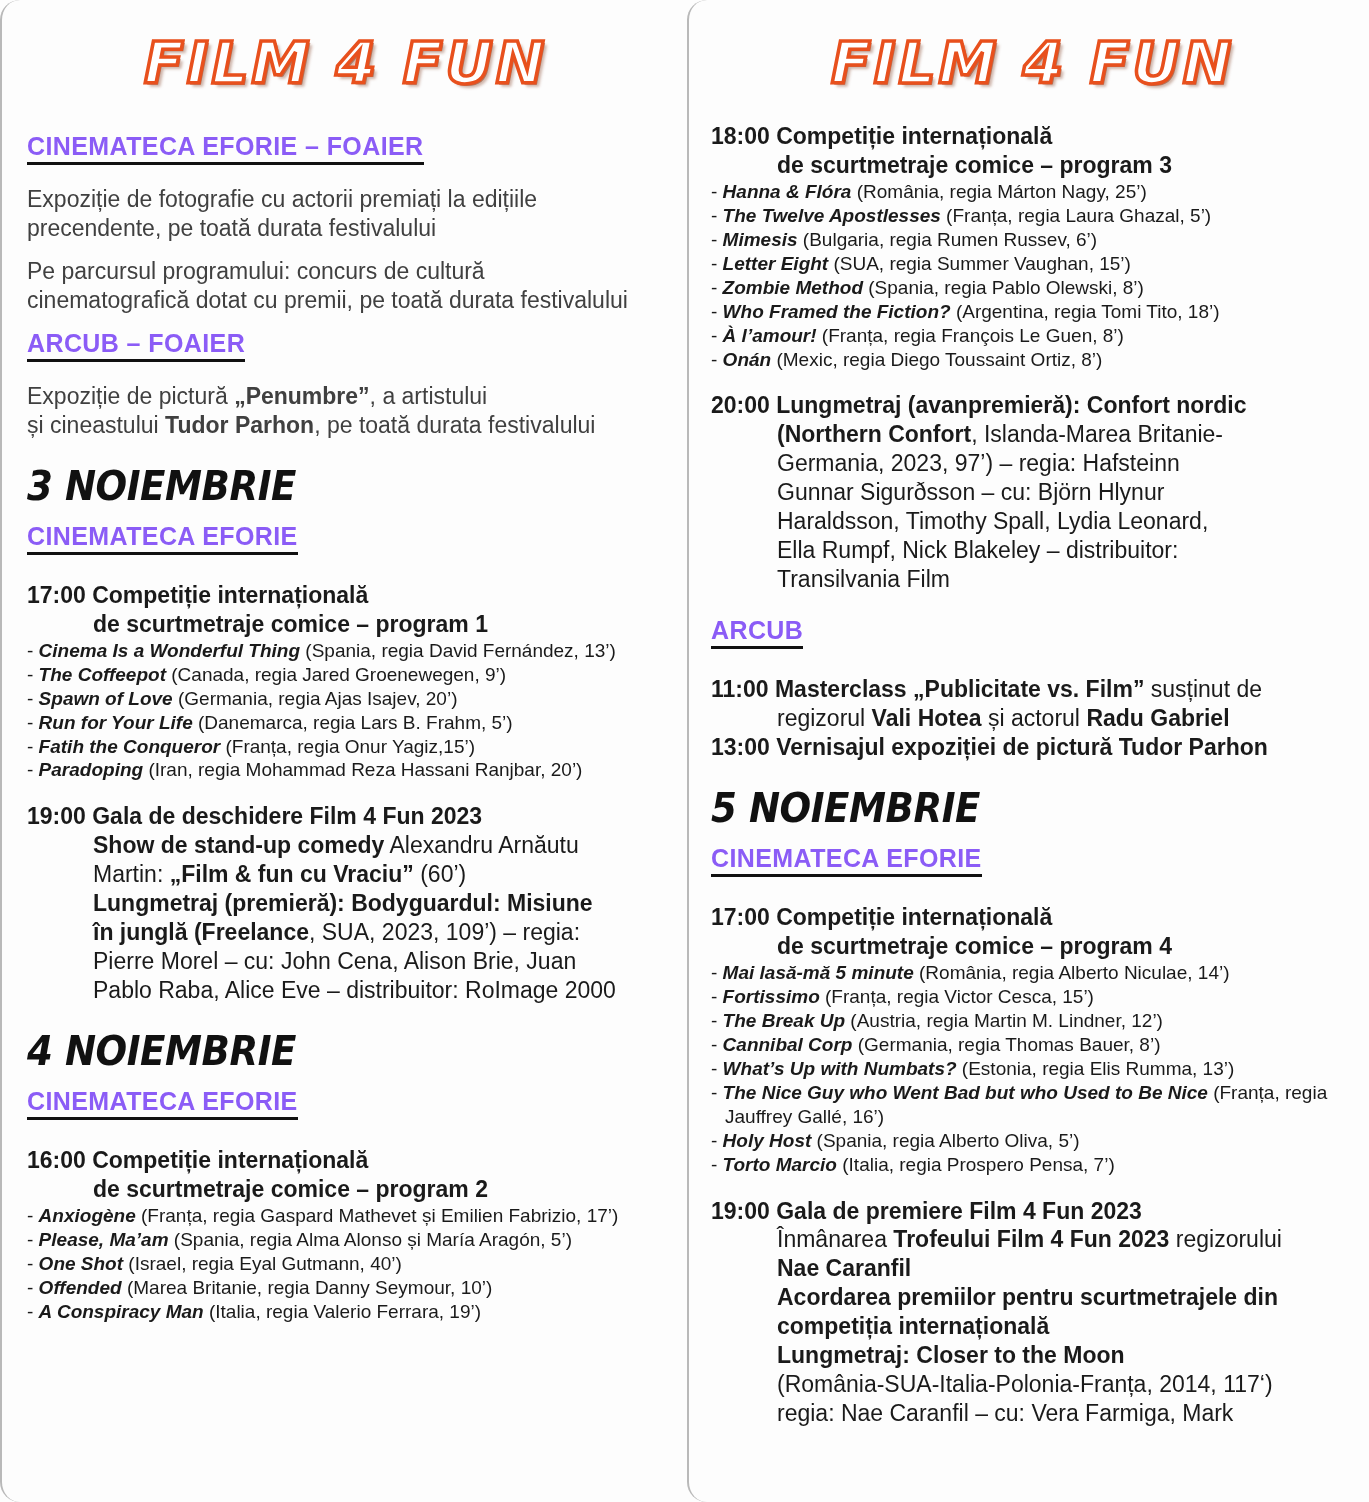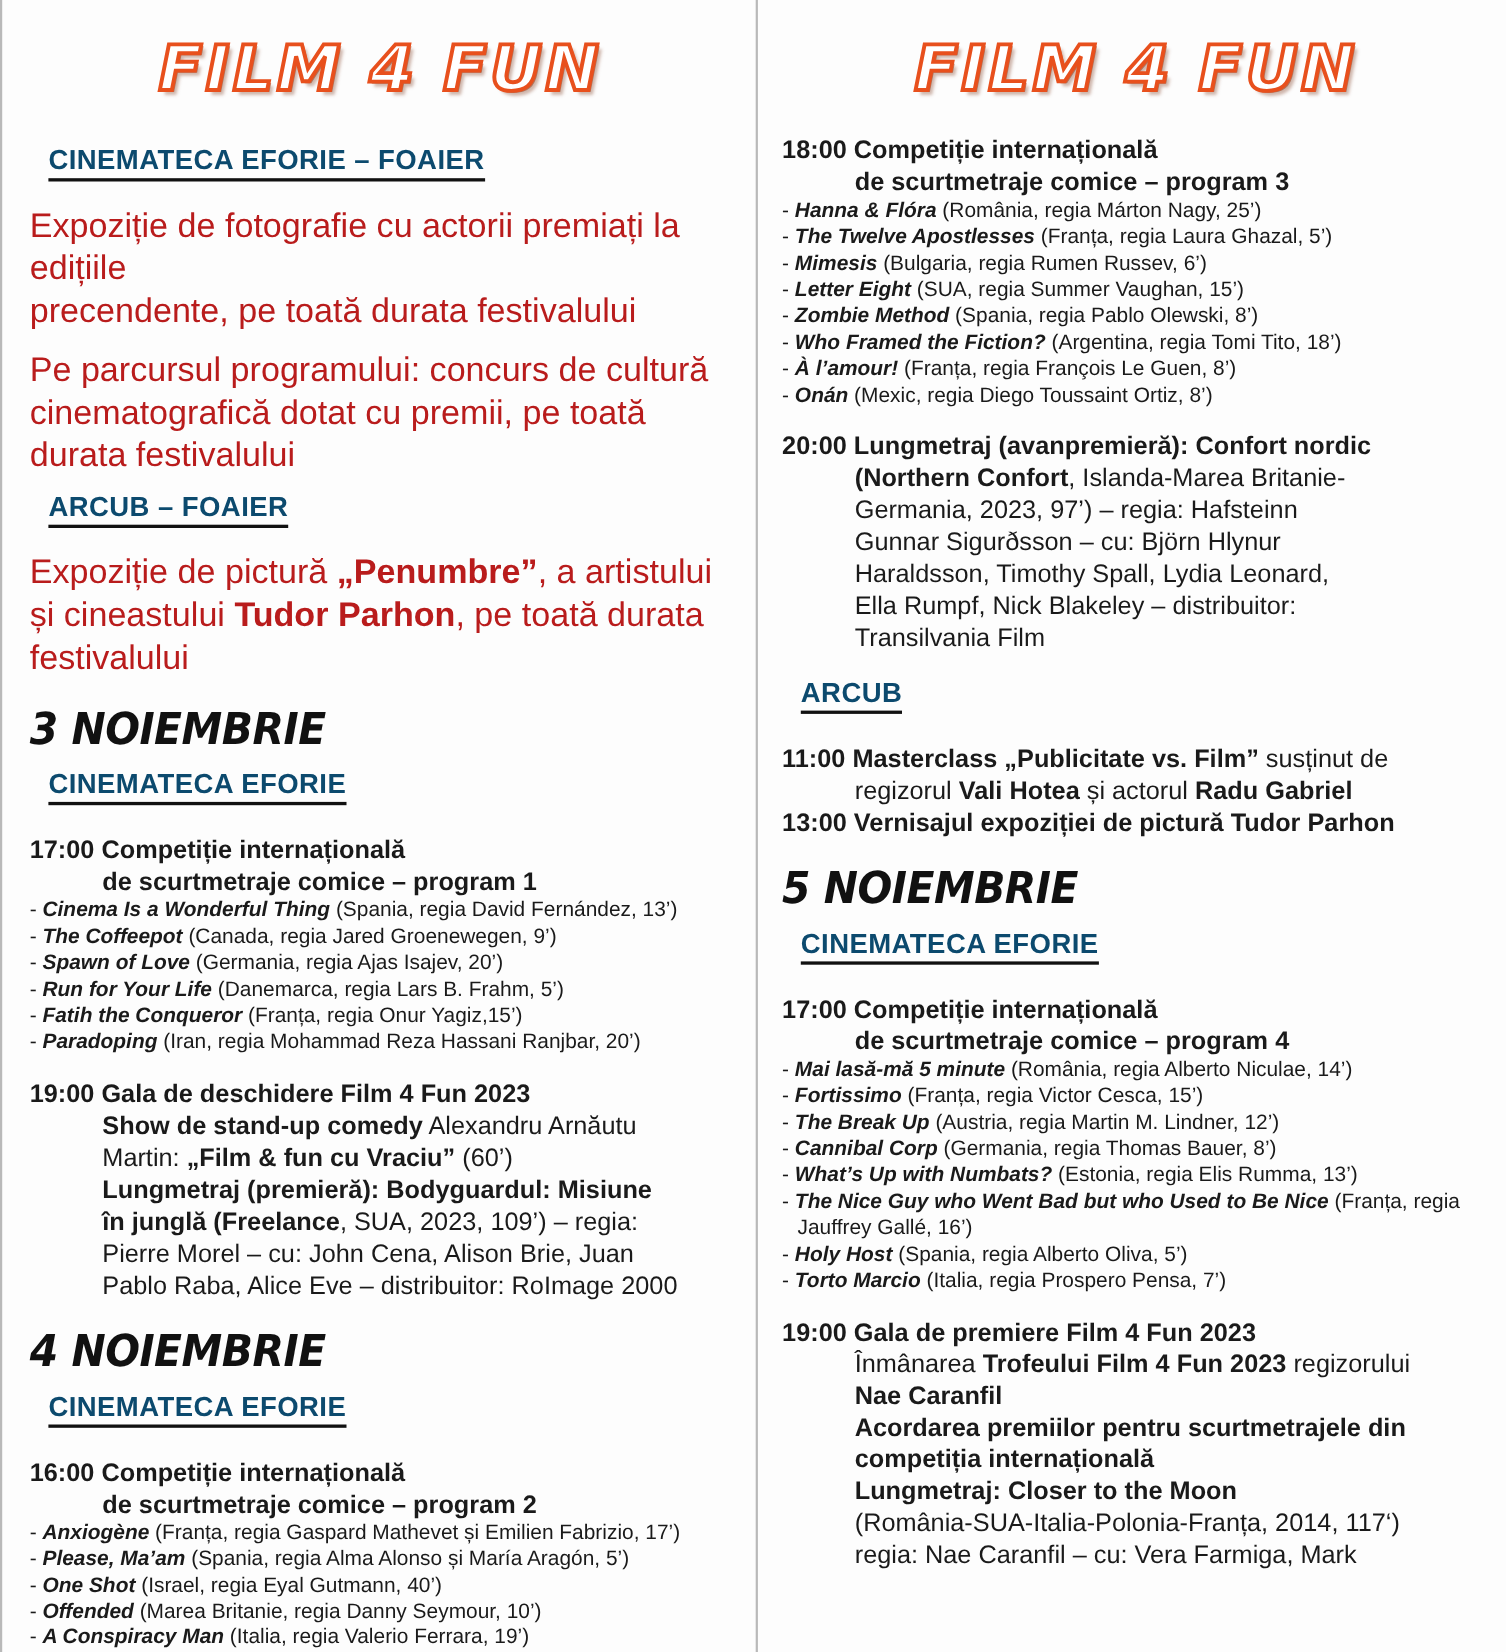--- a/index.html
+++ b/index.html
@@ -18,20 +18,21 @@
     position: relative;
     width: 1369px;
     height: 1502px;
     box-sizing: border-box;
     display: flex;
     background: #fdfdfd;
   }
   .col {
     box-sizing: border-box;
     position: relative;
+    border-radius: 20px;
   }
   .col-left {
     width: 687px;
     padding: 0 22px 0 25px;
     border-left: 2px solid #b9b9b9;
   }
   .col-right {
     width: 682px;
     padding: 0 14px 0 22px;
     border-left: 2px solid #b9b9b9;
@@ -59,49 +60,49 @@
        4px 4px 3px rgba(120,50,20,0.35);
     white-space: nowrap;
     transform: scaleX(1.02);
   }
 
   
   .venue {
     font-size: 25px;
     font-weight: bold;
     letter-spacing: 0.4px;
-    color: #0c4a6e;
+    color: #8b5cf6;
     display: inline-block;
     border-bottom: 3px solid #111;
     padding-bottom: 2px;
-    margin: 0 0 6px 17px;
+    margin: 0 0 6px 0;
     line-height: 1.12;
   }
   .venue-block { margin-top: 14px; }
   .venue-block:first-child { margin-top: 0; }
 
   .date-head {
     font-family: "DejaVu Sans", sans-serif;
     font-size: 40px;
     font-weight: bold;
     font-style: italic;
     letter-spacing: -0.5px;
     color: #111;
     margin: 26px 0 16px 0;
     line-height: 1;
     transform: scaleX(0.93);
     transform-origin: left center;
   }
 
   
   .para {
-    font-size: 31px;
+    font-size: 23px;
     line-height: 1.26;
     margin: 14px 0 0 0;
-    color: #b91c1c;
+    color: #404040;
   }
   .para b { font-weight: bold; }
 
   .slot {
     font-size: 23px;
     line-height: 1.26;
     margin: 20px 0 0 0;
     color: #1a1a1a;
   }
   .slot-title {

